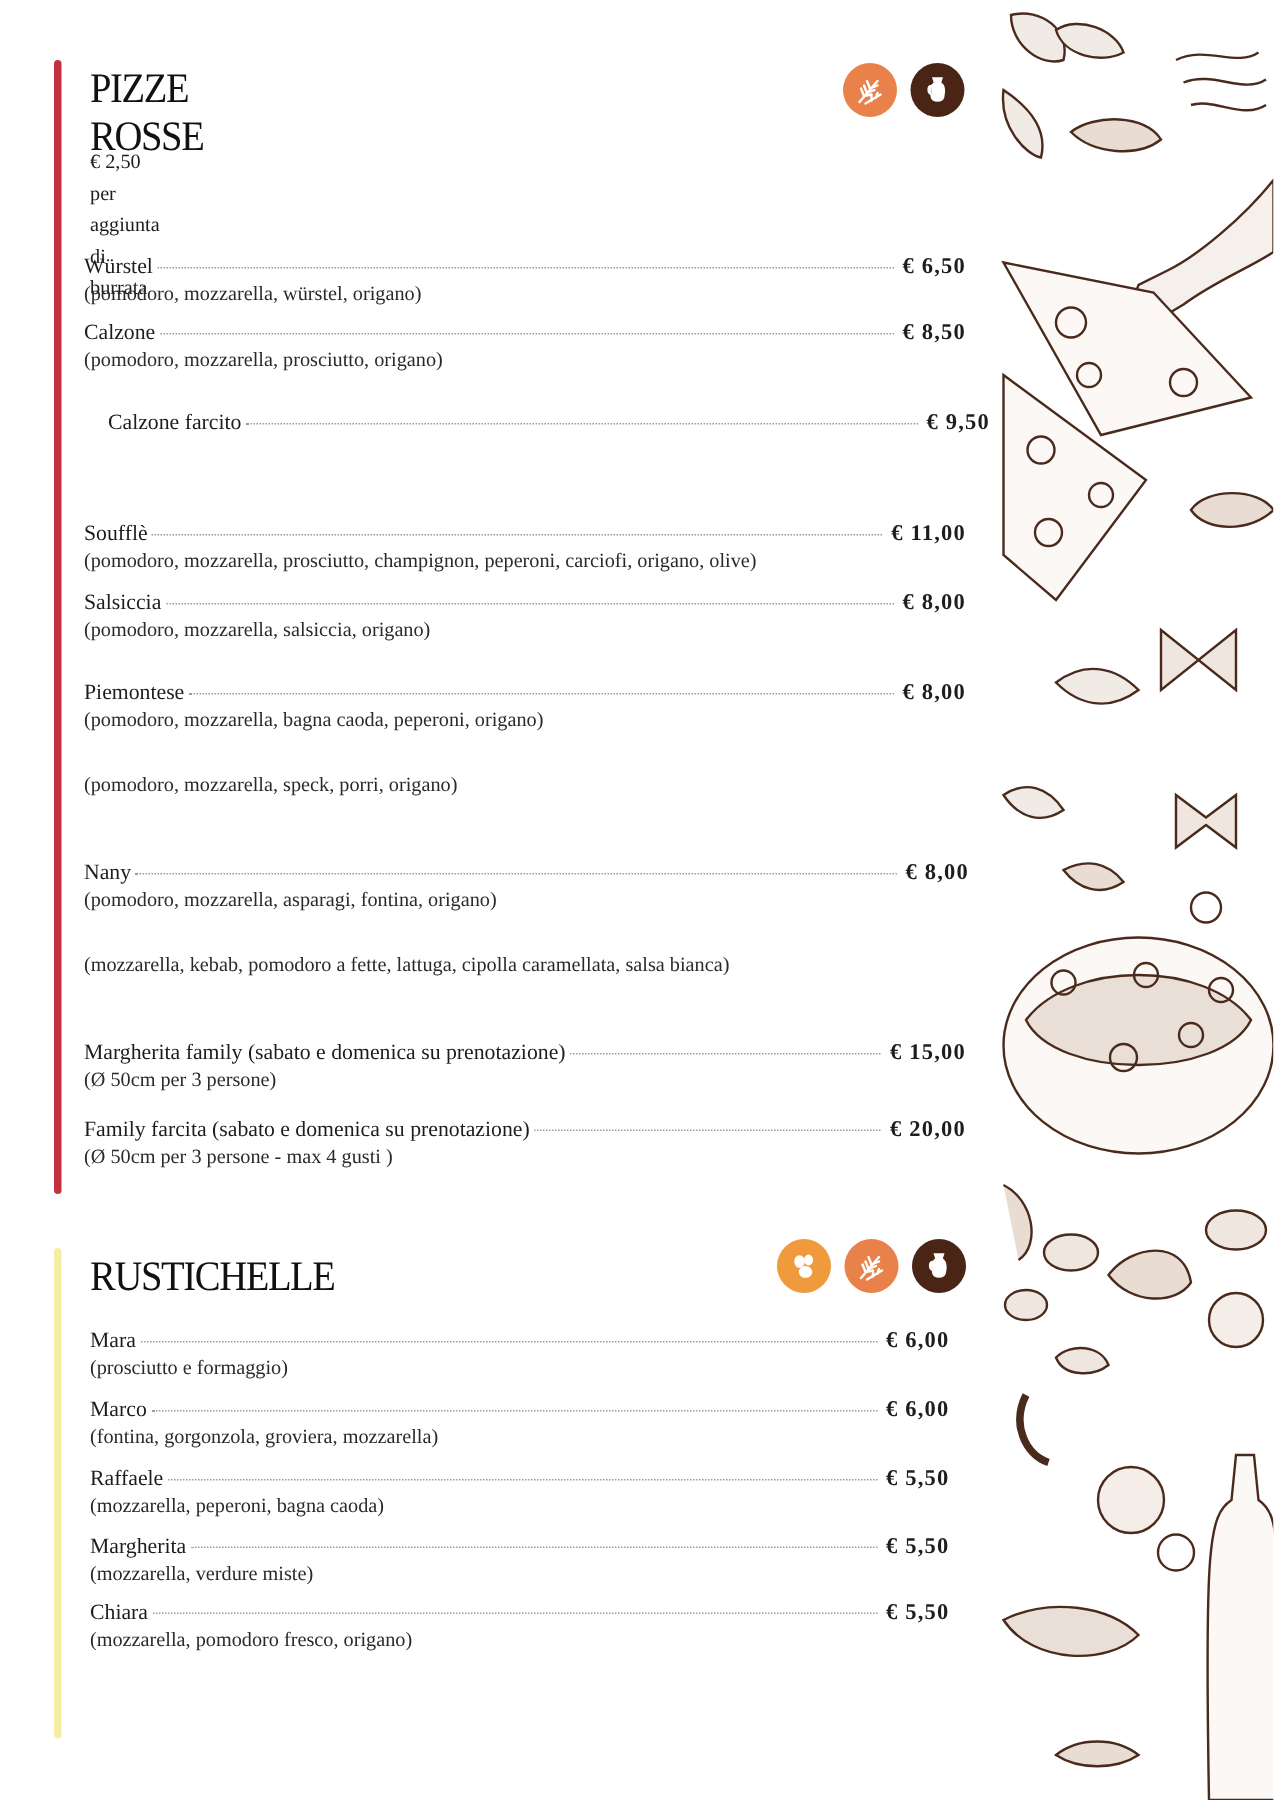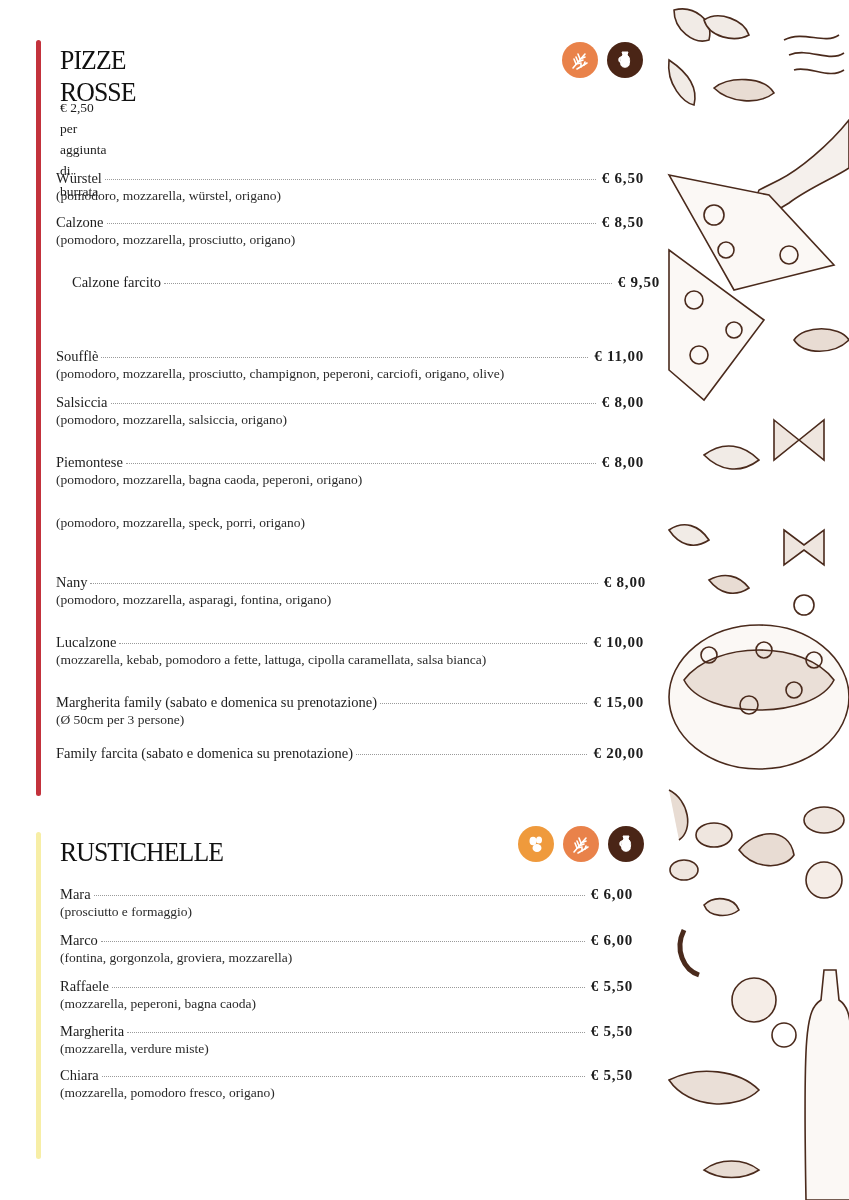--- a/index.html
+++ b/index.html
@@ -123,41 +123,37 @@
   </div>
   <div class="item" style="top:534px;width:590px;">
     <div class="item-row">
         <span class="item-name">Nany</span>
         <span class="dots"></span>
         <span class="item-price">€ 8,00</span>
       </div>
     <div class="item-desc">(pomodoro, mozzarella, asparagi, fontina, origano)</div>
   </div>
   <div class="item" style="top:594px;">
-    <div class="item-row">
-        <span class="item-name">Lucalzone</span>
-        <span class="dots"></span>
-        <span class="item-price">€ 10,00</span>
-      </div>
     <div class="item-desc">(mozzarella, kebab, pomodoro a fette, lattuga, cipolla caramellata, salsa bianca)</div>
   </div>
   <div class="item" style="top:654px;">
     <div class="item-row">
         <span class="item-name">Margherita family (sabato e domenica su prenotazione)</span>
         <span class="dots"></span>
         <span class="item-price">€ 15,00</span>
       </div>
     <div class="item-desc">(Ø 50cm per 3 persone)</div>
   </div>
   <div class="item" style="top:705px;">
     <div class="item-row">
         <span class="item-name">Family farcita (sabato e domenica su prenotazione)</span>
         <span class="dots"></span>
         <span class="item-price">€ 20,00</span>
       </div>
+    <div class="item-desc">(Ø 50cm per 3 persone - max 4 gusti )</div>
   </div>
 </div>
 
 <div class="section" style="top:832px;">
   <div class="accent-bar" style="top:0;height:327px;background:#f7eea6;"></div>
   <div class="sec-title" style="top:4px;">RUSTICHELLE</div>
 
   <div class="icons" style="left:482px;top:-6px;">
     <div class="icon" style="background:#ef9a3c;">
       <svg viewBox="0 0 24 24">

